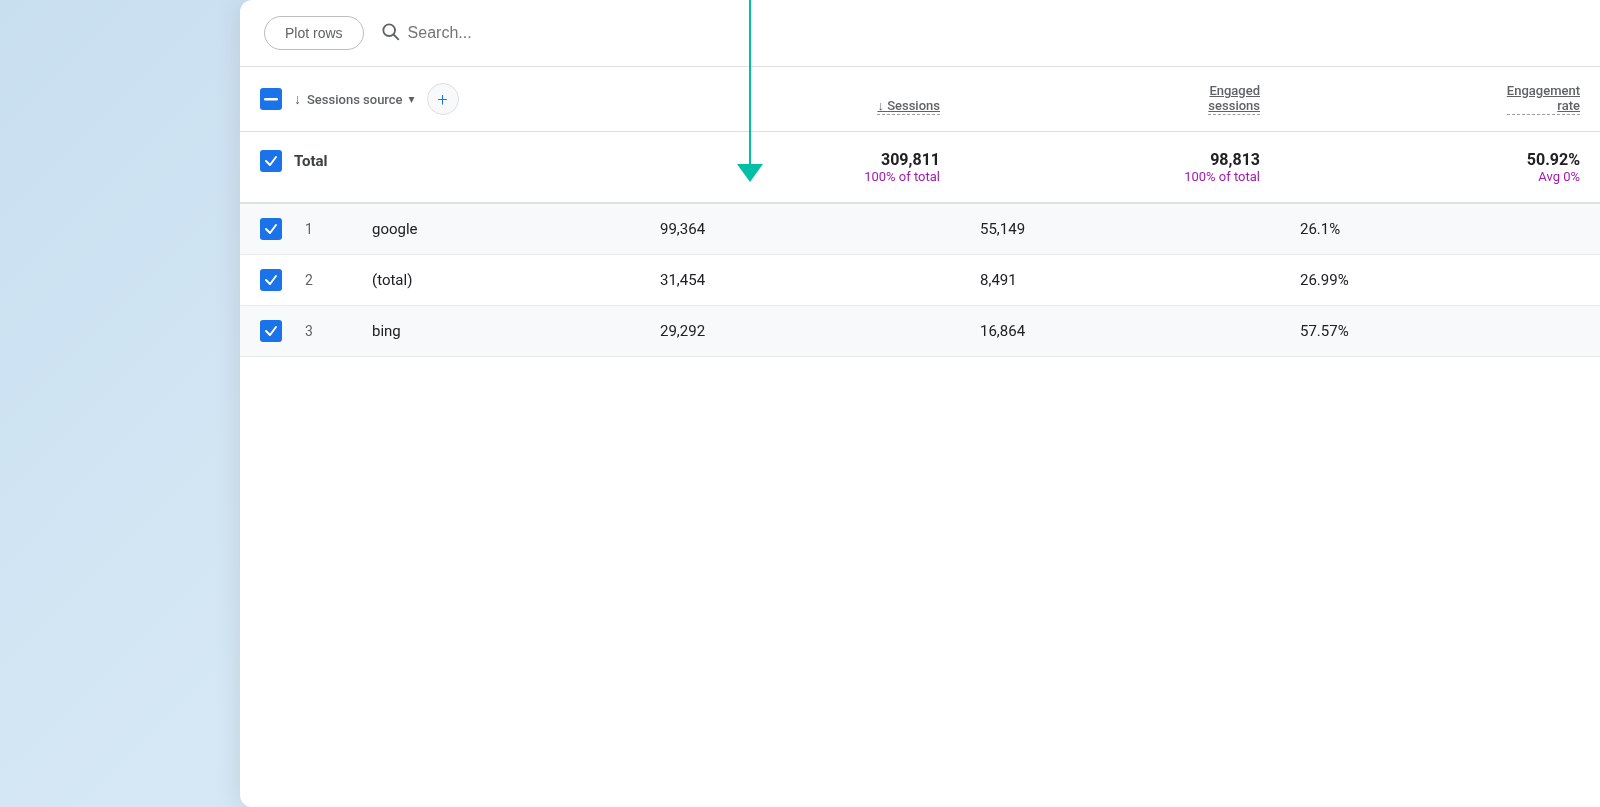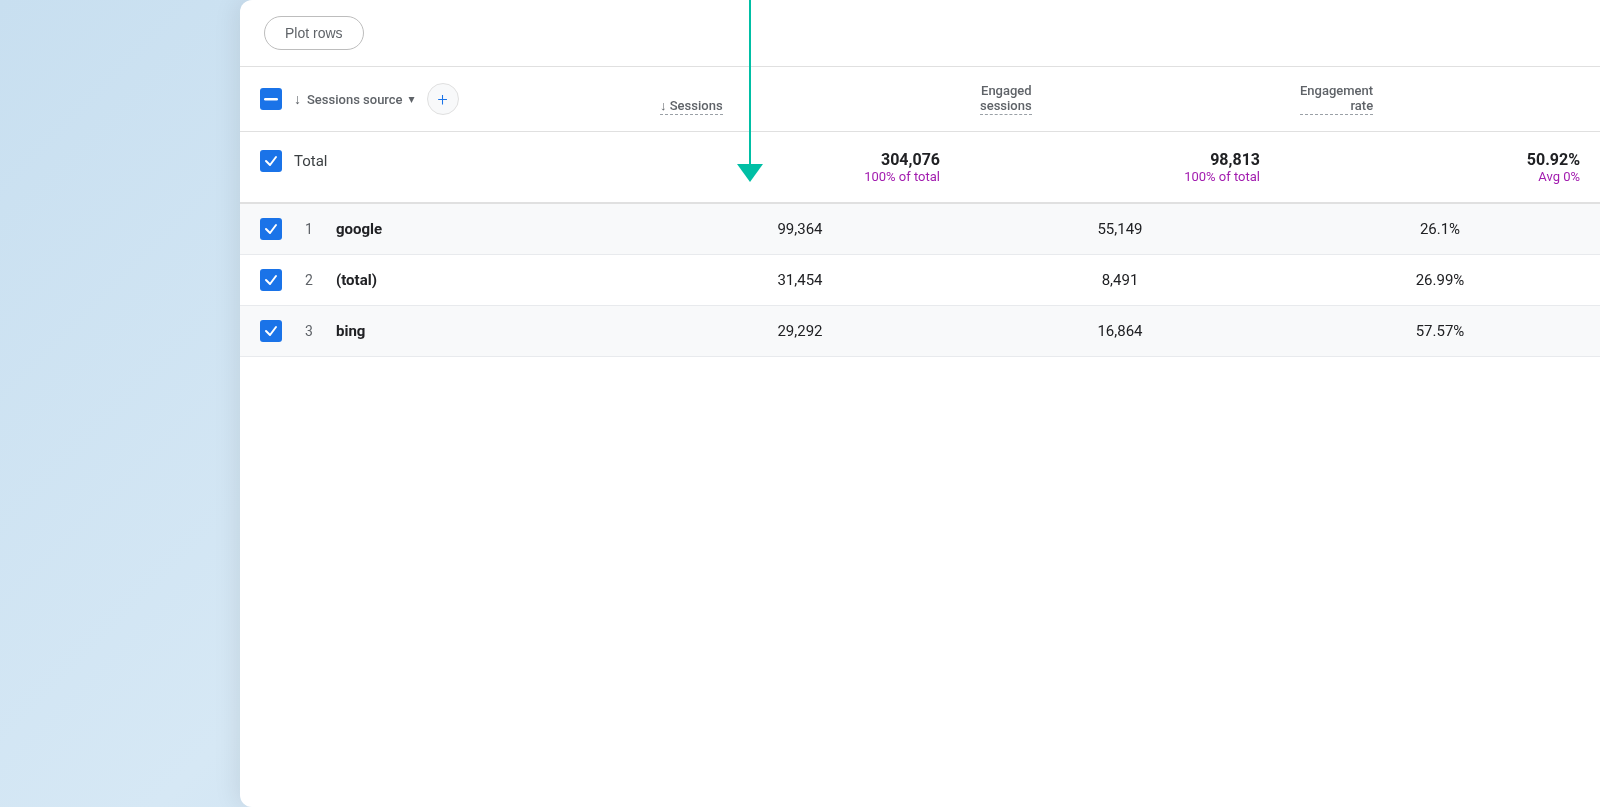--- a/index.html
+++ b/index.html
@@ -125,21 +125,22 @@
       position: relative;
     }
 
     .header-row th:first-child {
       text-align: left;
     }
 
     .col-header-text {
       display: flex;
       flex-direction: column;
-      align-items: flex-start;
+      align-items: flex-end;
+      text-decoration: underline;
     }
 
     .col-header-underline {
       border-bottom: 1.5px dashed #9aa0a6;
       padding-bottom: 1px;
       display: inline-block;
     }
 
     
     .checkbox-blue {
@@ -232,21 +233,21 @@
     }
 
     .total-row td {
       padding: 18px 20px;
       vertical-align: top;
     }
 
     .total-label {
       font-size: 15px;
       color: #3c4043;
-      font-weight: 400;
+      font-weight: 700;
     }
 
     .metric-primary {
       font-size: 16px;
       font-weight: 700;
       color: #202124;
       text-align: right;
       display: block;
     }
 
@@ -265,26 +266,27 @@
     }
 
     .row-num {
       color: #5f6368;
       font-size: 14px;
       text-align: center;
       width: 30px;
     }
 
     .row-name {
-      font-weight: 700;
+      font-weight: 400;
       color: #202124;
+      margin-left: 36px;
     }
 
     .metric-value {
-      text-align: center;
+      text-align: left;
       font-size: 15px;
       color: #202124;
     }
 
     .dim-cell {
       display: flex;
       align-items: center;
       gap: 12px;
     }
   </style>
@@ -293,20 +295,29 @@
 
 <div class="card">
 
   <div class="arrow-container">
     <div class="arrow-line"></div>
     <div class="arrow-head"></div>
   </div>
 
   <div class="toolbar">
     <button class="plot-rows-btn">Plot rows</button>
+    <div class="search-container">
+      <span class="search-icon-wrap">
+        <svg width="20" height="20" viewBox="0 0 24 24" fill="none" stroke="#5f6368" stroke-width="2.2" stroke-linecap="round" stroke-linejoin="round">
+          <circle cx="11" cy="11" r="7"></circle>
+          <line x1="16.5" y1="16.5" x2="22" y2="22"></line>
+        </svg>
+      </span>
+      <input class="search-input" type="text" placeholder="Search..." style="">
+    </div>
   </div>
 
   <div class="table-container">
     <table>
       <thead>
         <tr class="header-row">
 
           <th class="th-dim">
             <div class="dim-header">
               <div class="checkbox-blue-dash">
@@ -355,21 +366,21 @@
             <div class="dim-cell">
               <div class="checkbox-blue">
                 <svg viewBox="0 0 14 14" fill="none" width="14" height="14">
                   <polyline points="2,7 6,11 12,3" stroke="white" stroke-width="2" stroke-linecap="round" stroke-linejoin="round"></polyline>
                 </svg>
               </div>
               <span class="total-label">Total</span>
             </div>
           </td>
           <td>
-            <span class="metric-primary">304,076</span>
+            <span class="metric-primary">309,811</span>
             <span class="metric-secondary">100% of total</span>
           </td>
           <td>
             <span class="metric-primary">98,813</span>
             <span class="metric-secondary">100% of total</span>
           </td>
           <td>
             <span class="metric-primary">50.92%</span>
             <span class="metric-secondary">Avg 0%</span>
           </td>

